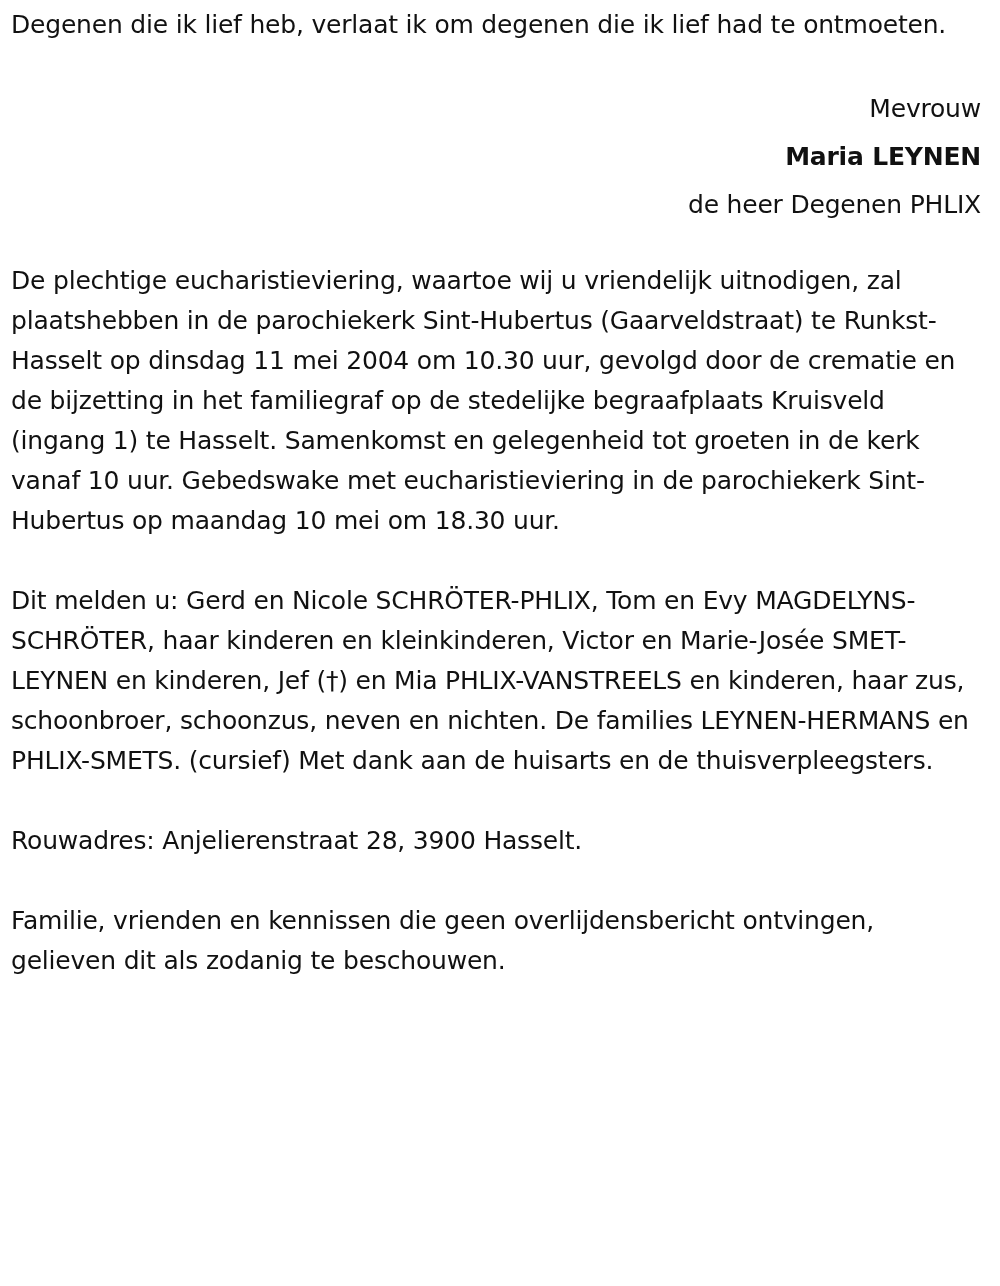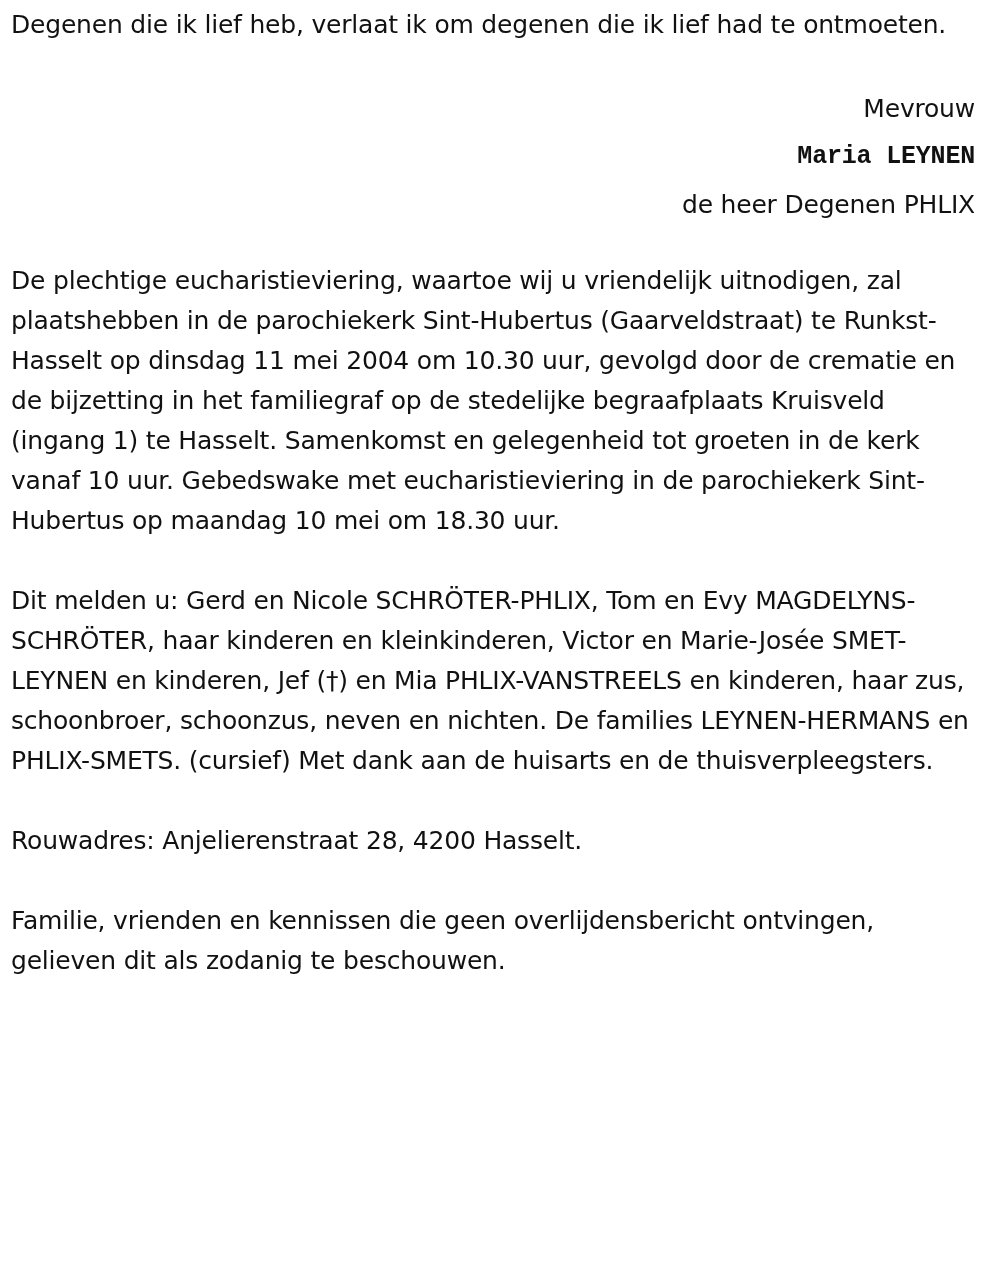--- a/index.html
+++ b/index.html
@@ -11,52 +11,51 @@
       width: 1000px;
       height: 1286px;
       overflow: hidden;
       color: #111111;
       font-family: "DejaVu Sans", sans-serif;
       font-size: 25px;
       letter-spacing: -0.2px;
     }
     .doc {
       position: relative;
-      padding: 5px 25px 0 11px;
+      padding: 5px 19px 0 11px;
     }
     .para {
       margin: 0 0 40px 0;
       line-height: 40px;
     }
     .header-block {
       margin: 0 0 32px 0;
     }
     .header-line {
       line-height: 48px;
       margin: 0;
       text-align: right;
     }
     .name {
       font-weight: bold;
-      font-family: Liberation Mono, monospace;
     }
   </style>
 </head>
 <body>
 
 <div class="doc">
   <p class="para">Degenen die ik lief heb, verlaat ik om degenen die ik lief had te ontmoeten.</p>
 
   <div class="header-block">
     <p class="header-line">Mevrouw</p>
     <p class="header-line name">Maria LEYNEN</p>
     <p class="header-line">de heer Degenen PHLIX</p>
   </div>
 
 
   <p class="para">De plechtige eucharistieviering, waartoe wij u vriendelijk uitnodigen, zal plaatshebben in de parochiekerk Sint-Hubertus (Gaarveldstraat) te Runkst-Hasselt op dinsdag 11 mei 2004 om 10.30 uur, gevolgd door de crematie en de bijzetting in het familiegraf op de stedelijke begraafplaats Kruisveld (ingang 1) te Hasselt. Samenkomst en gelegenheid tot groeten in de kerk vanaf 10 uur. Gebedswake met eucharistieviering in de parochiekerk Sint-Hubertus op maandag 10 mei om 18.30 uur.</p>
 
   <p class="para">Dit melden u: Gerd en Nicole SCHRÖTER-PHLIX, Tom en Evy MAGDELYNS-SCHRÖTER, haar kinderen en kleinkinderen, Victor en Marie-Josée SMET-LEYNEN en kinderen, Jef (†) en Mia PHLIX-VANSTREELS en kinderen, haar zus, schoonbroer, schoonzus, neven en nichten. De families LEYNEN-HERMANS en PHLIX-SMETS. (cursief) Met dank aan de huisarts en de thuisverpleegsters.</p>
 
-  <p class="para">Rouwadres: Anjelierenstraat 28, 4200 Hasselt.</p>
+  <p class="para">Rouwadres: Anjelierenstraat 28, 3900 Hasselt.</p>
 
   <p class="para">Familie, vrienden en kennissen die geen overlijdensbericht ontvingen, gelieven dit als zodanig te beschouwen.</p>
 </div>
 
 </body></html>

